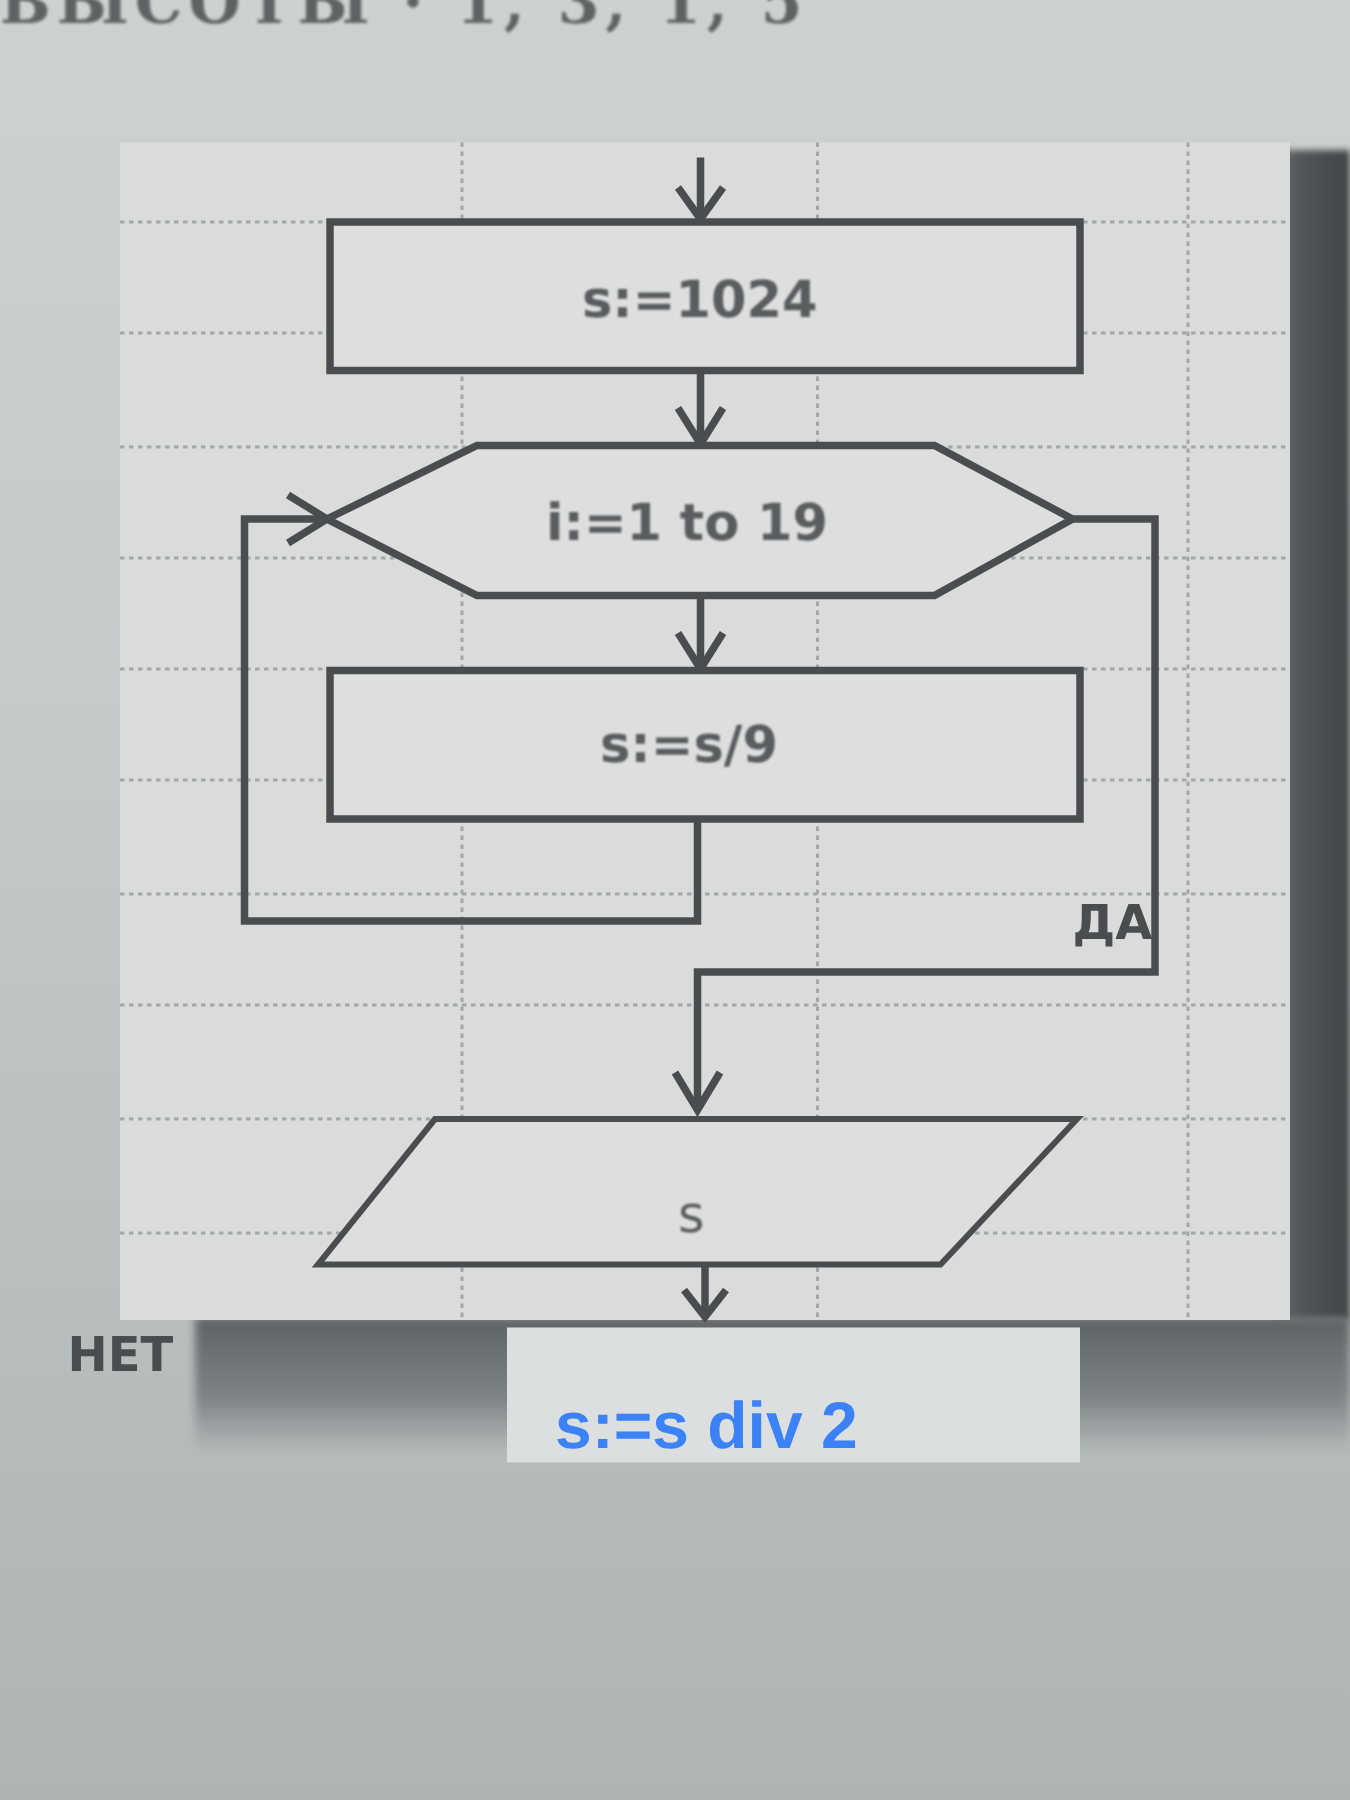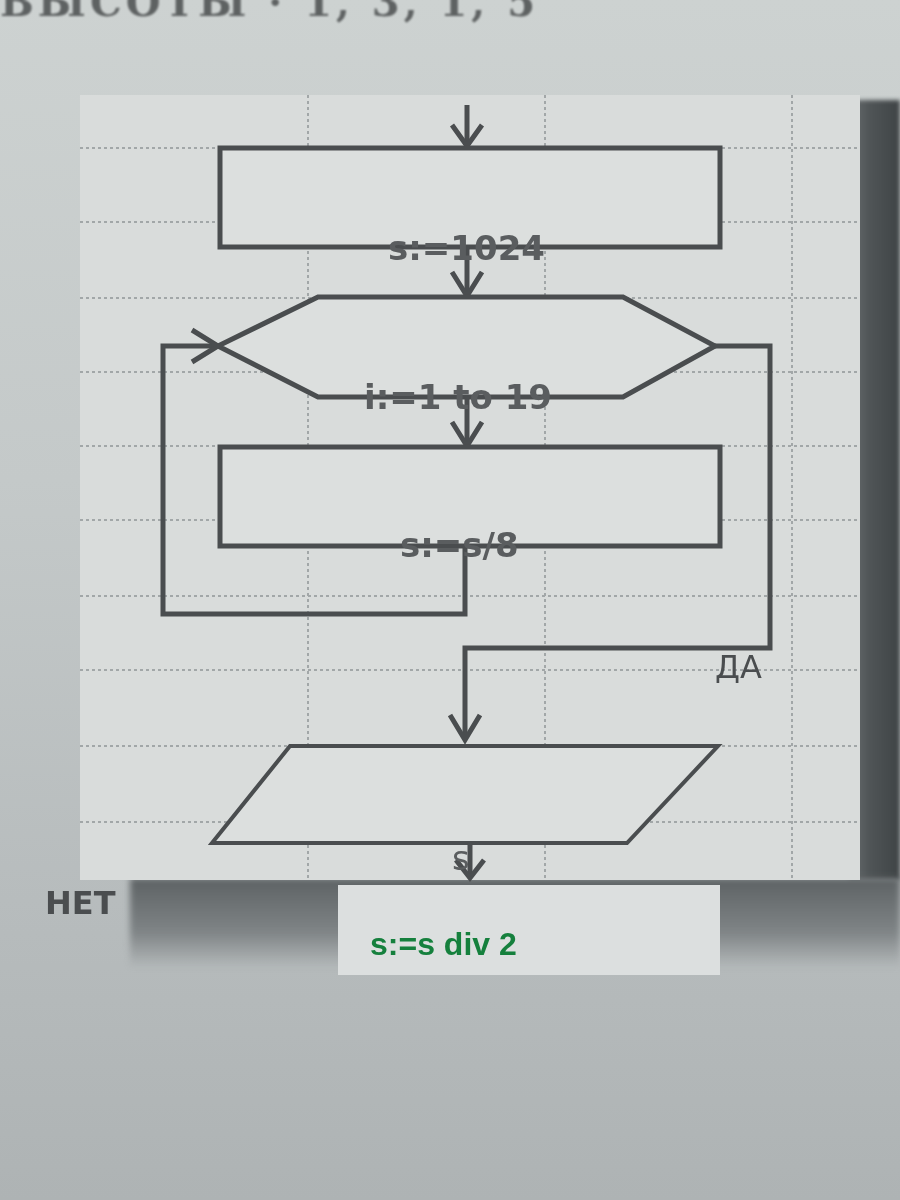--- a/index.html
+++ b/index.html
@@ -31,23 +31,23 @@
     .paper-strip {
       position: absolute; left: 338px; top: 885px; width: 382px; height: 90px;
       background: #dcdfdf;
     }
     svg.flow { position: absolute; left: 0; top: 0; }
     .label {
       position: absolute; color: #4a4d4f; font-family: "DejaVu Sans", sans-serif;
       white-space: nowrap;
       font-weight: bold;
     }
-    .box-text { font-size: 34px; font-weight: bold; color: #5a5d5f; filter: blur(0.6px); margin-top: 48px; }
+    .box-text { font-size: 34px; font-weight: bold; color: #5a5d5f; filter: blur(0.6px); }
     .side-label { font-size: 32px; color: #4a4d4f; }
-    .strip-text { font-size: 32px; color: #15803d; font-family: "Liberation Sans", sans-serif; }
+    .strip-text { font-size: 44px; color: #3b82f6; font-family: "Liberation Sans", sans-serif; }
   </style>
 </head>
 <body>
 
 <div class="top-text">ВЫСОТЫ · 1, 3, 1, 5</div>
 
 <div class="shadow-right"></div>
 <div class="shadow-bottom"></div>
 
 <div class="sheet"></div>
@@ -97,19 +97,19 @@
 
     <line x1="470" y1="843" x2="470" y2="878"></line>
     <polyline points="456,860 470,878 484,860"></polyline>
   </g>
 </svg>
 
 <div class="paper-strip"></div>
 
 <div class="label box-text" style="left:388px; top:180px;">s:=1024</div>
 <div class="label box-text" style="left:364px; top:329px;">i:=1 to 19</div>
-<div class="label box-text" style="left:400px; top:477px;">s:=s/8</div>
+<div class="label box-text" style="left:400px; top:477px;">s:=s/9</div>
 <div class="label box-text" style="left:452px; top:790px; font-weight:normal;">s</div>
 
-<div class="label side-label" style="left:715px; top:648px; font-weight:normal;">ДА</div>
+<div class="label side-label" style="left:715px; top:596px; font-weight:bold;">ДА</div>
 <div class="label side-label" style="left:45px; top:884px;">НЕТ</div>
 
 <div class="label strip-text" style="left:370px; top:926px;">s:=s div 2</div>
 
 </body></html>

